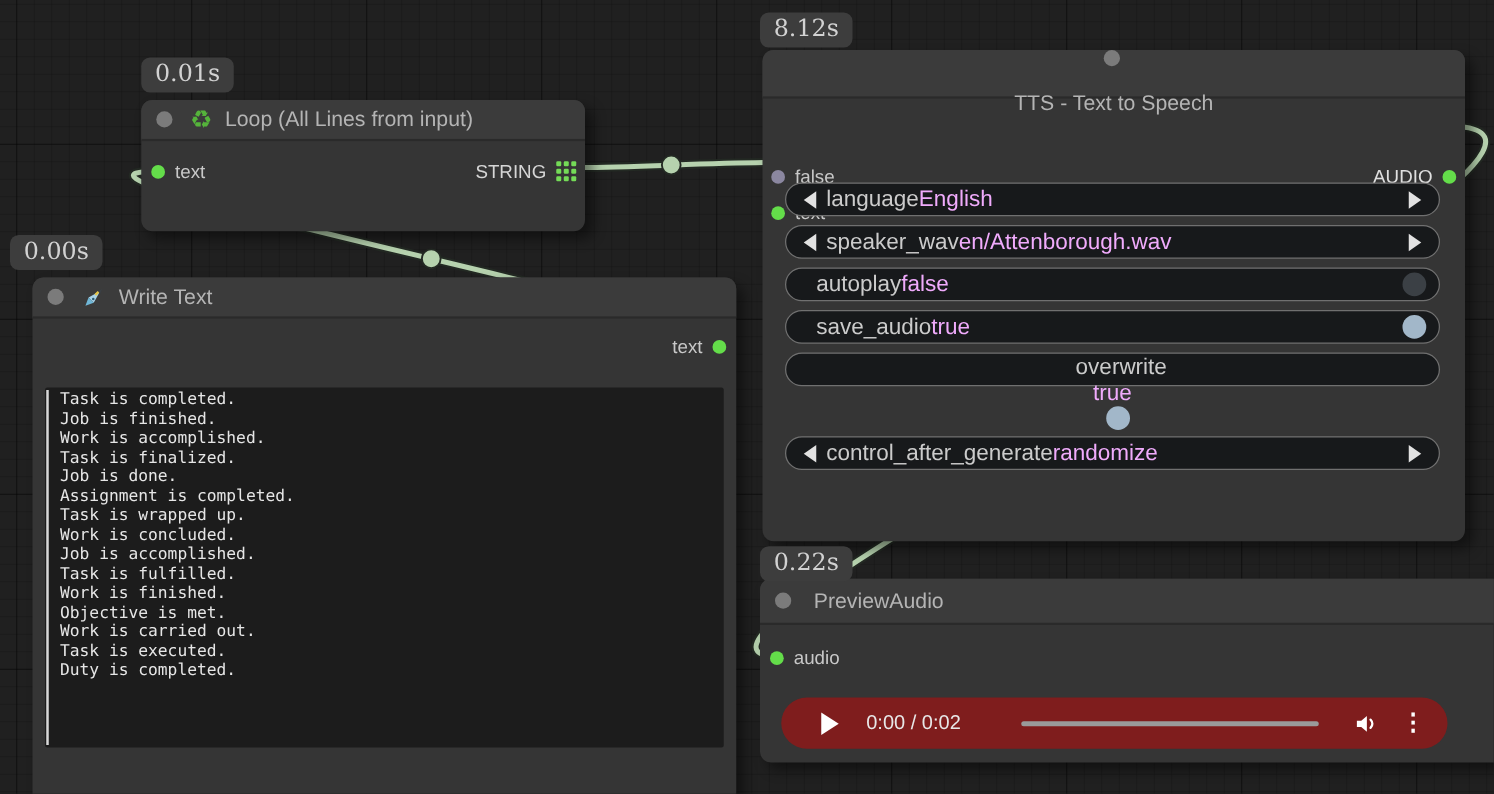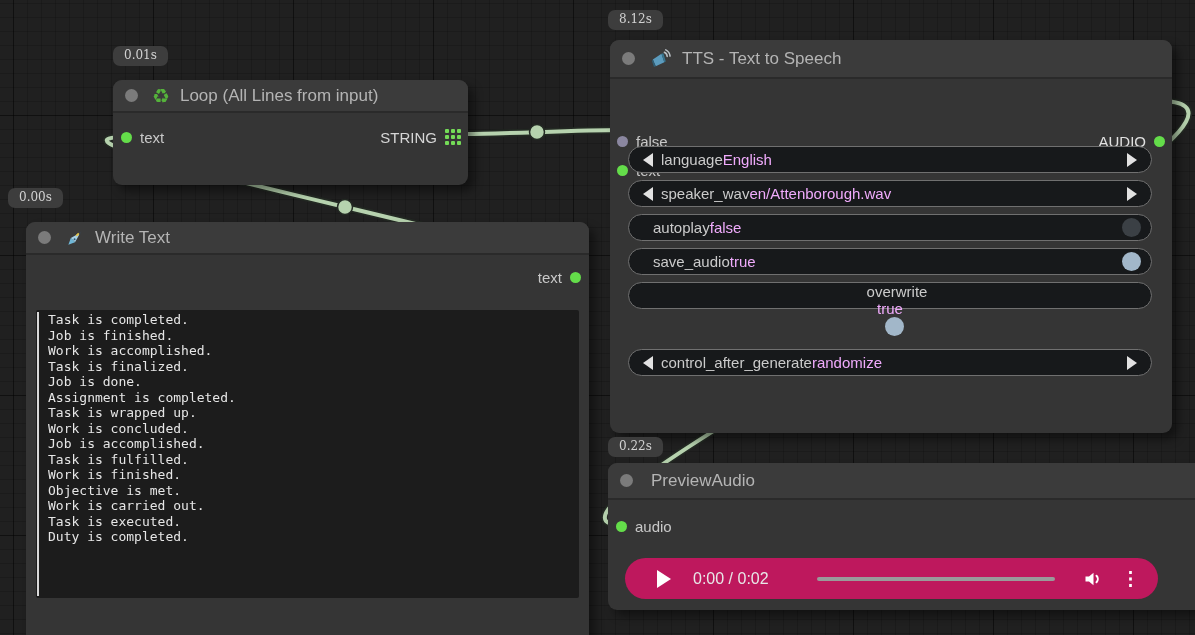--- a/index.html
+++ b/index.html
@@ -47,33 +47,33 @@
     position:absolute; display:flex; align-items:center; gap:8px;
     color:#c8c8c8; font-size:15px; height:22px;
   }
   .type-label { color:#d6d6d6; }
 
   .badge {
     position:absolute; z-index:3;
     background:#3d3d3d; border-radius:7px;
     padding:2px 11px 4px 11px;
     font-family:"DejaVu Serif", serif;
-    font-size:12px; color:#d2d2d2;
+    font-size:19px; color:#d2d2d2;
   }
 
   
   .stringgrid { display:grid; grid-template-columns:repeat(3,4px); grid-auto-rows:4px; gap:2px; }
   .stringgrid i { background:#74db57; border-radius:1px; }
 
   
   .widget {
     position:absolute; left:18px; width:524px; height:27px;
     background:#17191b; border:1.5px solid #707070; border-radius:14px;
     display:flex; align-items:center;
-    font-size:15px; color:#cbcbcb; padding:0 10px;
+    font-size:18px; color:#cbcbcb; padding:0 10px;
   }
   .warr { width:0; height:0; flex:none; }
   .warr.left  { border-top:7px solid transparent; border-bottom:7px solid transparent; border-right:10px solid #e2e2e2; margin:0 8px 0 4px; }
   .warr.right { border-top:7px solid transparent; border-bottom:7px solid transparent; border-left:10px solid #e2e2e2; margin:0 4px 0 10px; }
   .wlabel { flex:none; }
   .toggle .wlabel { margin-left:14px; }
   .wvalue { flex:1; text-align:left; color:#f0abfc; }
   .tcircle { width:19px; height:19px; border-radius:50%; flex:none; margin:0 0 0 8px; }
   .tcircle.on  { background:#a2b7c9; }
   .tcircle.off { background:#3b4045; }
@@ -88,21 +88,21 @@
     padding:2px 0 0 12px;
   }
   .tscroll {
     position:absolute; left:11px; top:90px; width:2px; height:284px;
     background:#d8d8d8; z-index:3;
   }
 
   
   .player {
     position:absolute; left:17px; top:95px; width:533px; height:41px;
-    background:#be185d; border-radius:21px;
+    background:#7f1d1d; border-radius:21px;
     display:flex; align-items:center; padding:0 14px;
   }
   .play-tri {
     width:0; height:0; flex:none; margin-left:18px;
     border-top:9px solid transparent; border-bottom:9px solid transparent;
     border-left:14px solid #ffffff;
   }
   .ptime { margin-left:22px; width:96px; flex:none; color:#e8e8e8; font-size:16px; }
   .ptrack { flex:1; height:4px; margin:0 26px 0 28px; background:#9a9a9a; border-radius:2px; }
   .pvol { flex:none; margin-right:16px; display:flex; }
@@ -189,21 +189,21 @@
 Task is fulfilled.
 Work is finished.
 Objective is met.
 Work is carried out.
 Task is executed.
 Duty is completed.</div>
     <div class="tscroll"></div>
   </div>
 
   <div class="node" style="left:610px; top:40px; width:562px; height:393px;">
-    <div class="titlebar" style="height:39px;">
+    <div class="titlebar" style="height:39px;flex-direction:column;">
       <span class="collapse-dot"></span>
       <svg width="23" height="23" viewBox="0 0 24 24">
         <path d="M13 7 L4 13 L7 20 L16 16 Z" fill="#5b9bbd"></path>
         <path d="M13 7 L16 16 L17.5 15 L15 6.5 Z" fill="#37758f"></path>
         <path d="M4 13 L7 20 L5.2 20.8 L3 14.5 Z" fill="#2f5d73"></path>
         <path d="M16 5.5 A5 5 0 0 1 19 10" stroke="#b9bfc4" stroke-width="1.6" fill="none" stroke-linecap="round"></path>
         <path d="M17.5 3 A8.5 8.5 0 0 1 22 9.5" stroke="#b9bfc4" stroke-width="1.6" fill="none" stroke-linecap="round"></path>
       </svg>
       <span class="title-text">TTS - Text to Speech</span>
     </div>

